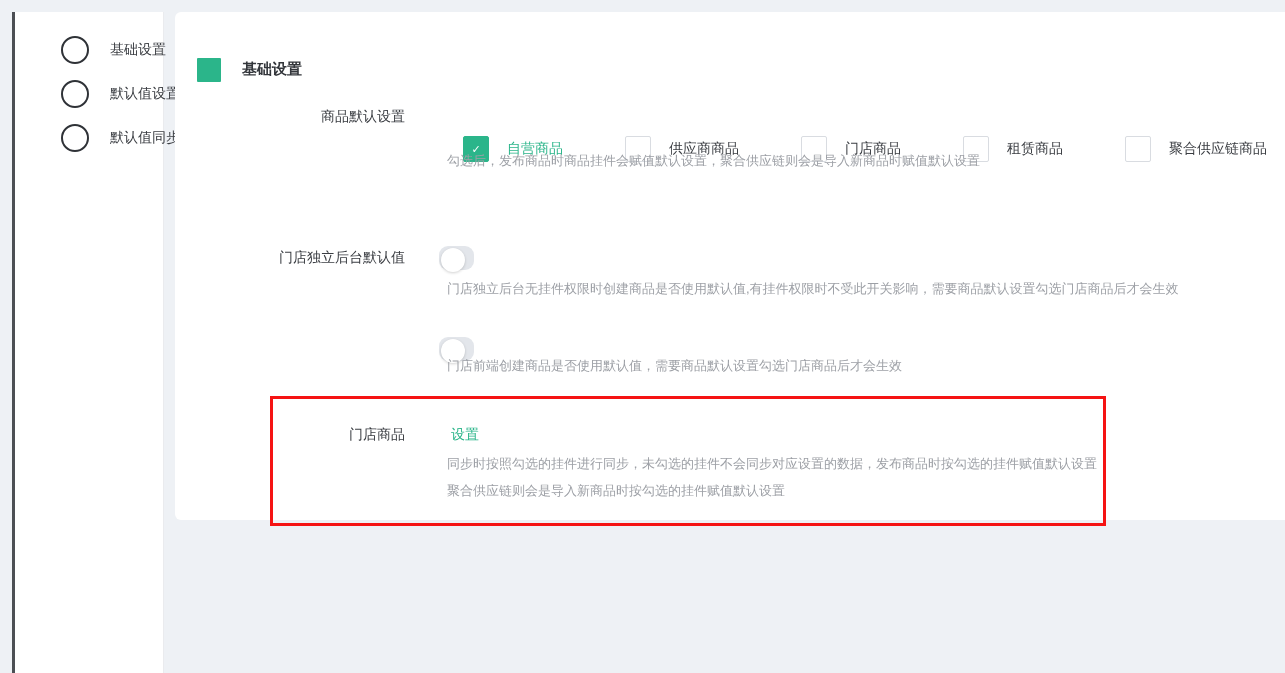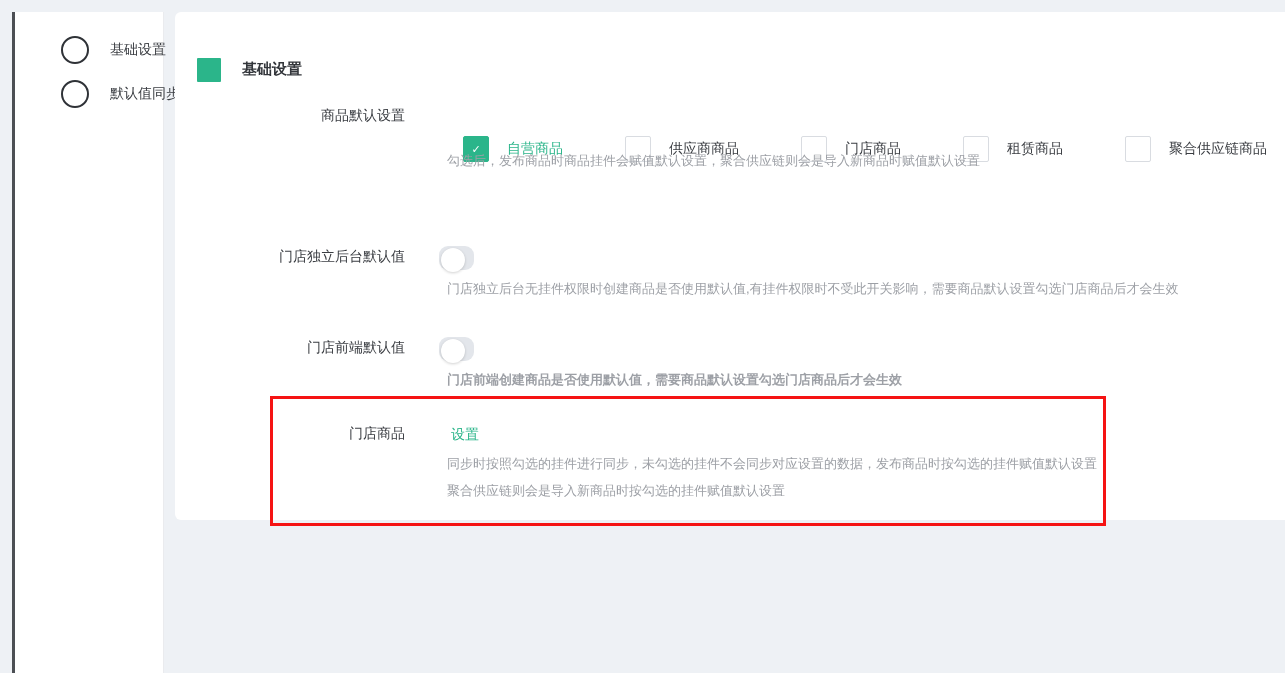--- a/index.html
+++ b/index.html
@@ -29,21 +29,21 @@
   }
   .card {
     position:absolute; left:163px; top:0; width:1122px; height:508px;
     background:#fff; border-radius:6px;
   }
   .card-title { position:absolute; left:10px; top:24px; display:flex; align-items:center; gap:9px; }
   .title-bar { width:4px; height:16px; background:var(--accent); border-radius:1px; }
   .title-text { font-size:15px; font-weight:bold; color:#33363b; }
   .form-label {
     position:absolute; left:0; width:242px; text-align:right;
-    font-size:14px; color:#3a3d42; line-height:20px; white-space:nowrap;font-family:Liberation Mono, monospace;
+    font-size:14px; color:#3a3d42; line-height:20px; white-space:nowrap;
   }
   .row-content { position:absolute; left:252px; }
   .help { position:absolute; left:252px; font-size:13px; color:#9da0a6; white-space:nowrap;margin-left:8px; }
   .cb-row { display:flex; align-items:center; gap:26px; }
   .cb-item { display:flex; align-items:center; gap:6px; font-size:14px; color:#3a3d42; cursor:pointer; white-space:nowrap; }
   .cb-box {
     width:15px; height:15px; border:1px solid #d9dce1; border-radius:2px;
     background:#fff; display:flex; align-items:center; justify-content:center; flex:0 0 auto;
   }
   .cb-item.checked .cb-box { background:var(--accent); border-color:var(--accent); }
@@ -58,34 +58,38 @@
   .annotation {
     position:absolute; left:258px; top:384px; width:836px; height:130px;
     border:3px solid var(--red); pointer-events:none; z-index:10; background:transparent;
   }
   
   .y-r1 { top:80px; }  .y-r1l { top:82px; }
   .y-h1 { top:128px; } .y-h2 { top:168px; }
   .y-r2 { top:222px; } .y-r2l { top:223px; }
   .y-h3 { top:256px; }
   .y-r3 { top:313px; } .y-r3l { top:314px; }
-  .y-h4 { top:347px;font-weight:bold; }
+  .y-h4 { top:333px; }
   .y-r4 { top:400px; } .y-r4l { top:400px; }
   .y-h5 { top:431px; } .y-h6 { top:458px; }
 </style>
 </head>
 <body style="--accent: #2bb58a; --red: #f51313; background: rgb(238, 241, 245);">
 
 <div class="edge-strip"></div>
 
 <aside class="sidebar">
   <div class="side-list">
       <div class="side-item">
         <span class="radio-circle"></span>
         <span>基础设置</span>
+      </div>
+      <div class="side-item">
+        <span class="radio-circle"></span>
+        <span>默认值设置</span>
       </div>
       <div class="side-item">
         <span class="radio-circle"></span>
         <span>默认值同步</span>
       </div>
     </div>
 </aside>
 
 <main class="card">
 
@@ -128,21 +132,20 @@
   <div class="help y-h1">勾选后，发布商品时商品挂件会赋值默认设置，聚合供应链则会是导入新商品时赋值默认设置</div>
 
   <div class="form-label y-r2l">门店独立后台默认值</div>
   <div class="row-content y-r2">
     <div class="toggle">
       <span class="knob"></span>
     </div>
   </div>
   <div class="help y-h3">门店独立后台无挂件权限时创建商品是否使用默认值,有挂件权限时不受此开关影响，需要商品默认设置勾选门店商品后才会生效</div>
 
-  <div class="form-label y-r3l">门店前端默认值</div>
   <div class="row-content y-r3">
     <div class="toggle">
       <span class="knob"></span>
     </div>
   </div>
   <div class="help y-h4">门店前端创建商品是否使用默认值，需要商品默认设置勾选门店商品后才会生效</div>
 
   <div class="form-label y-r4l">门店商品</div>
   <div class="row-content y-r4">
     <span class="link">设置</span>

